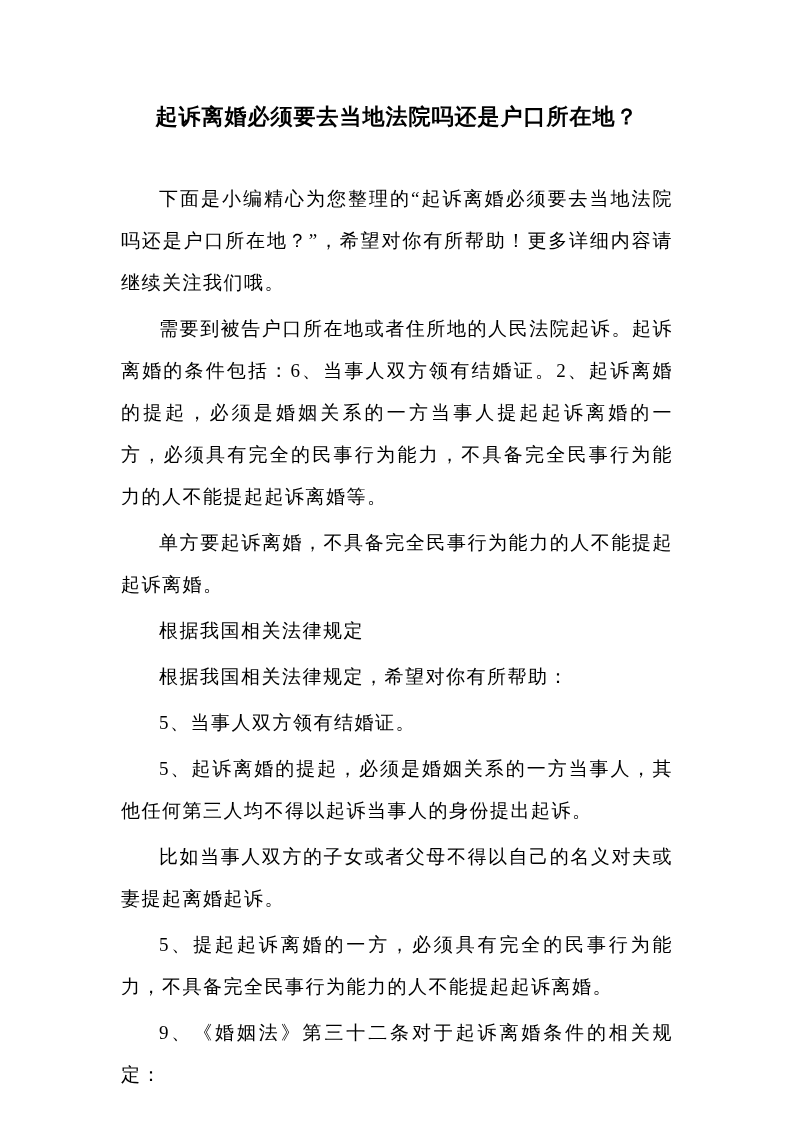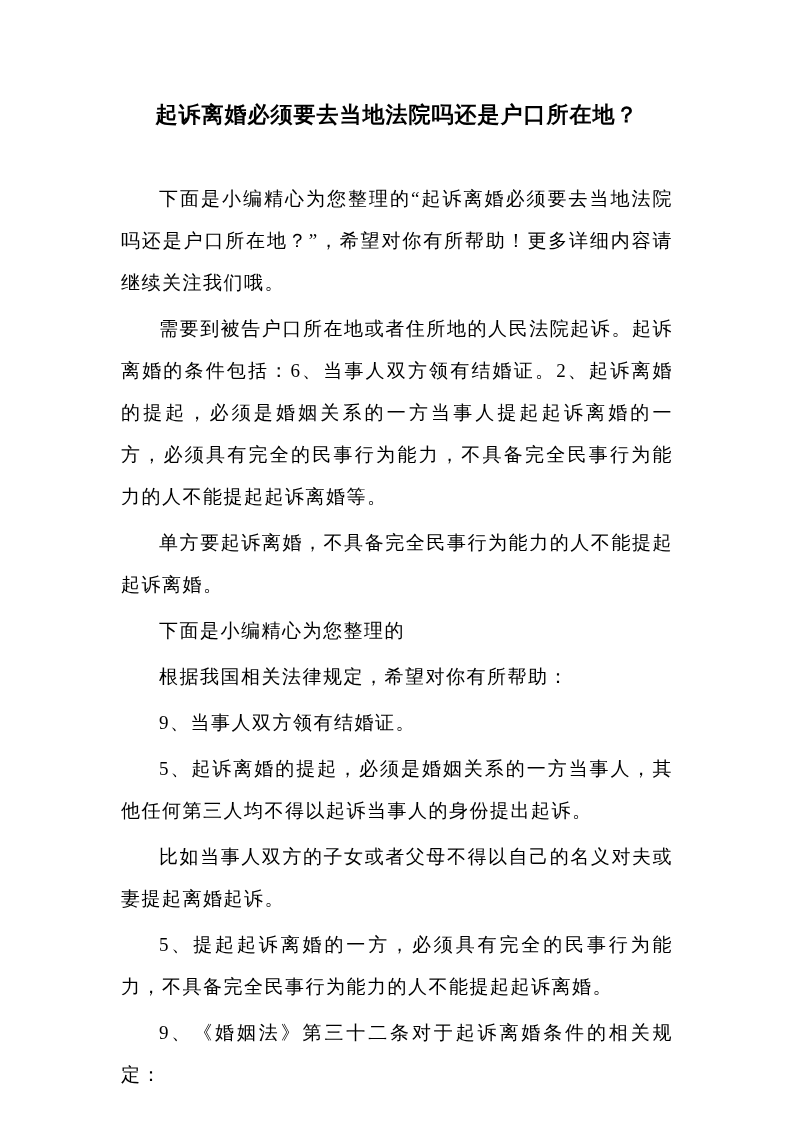--- a/index.html
+++ b/index.html
@@ -19,21 +19,21 @@
     box-sizing: border-box;
     padding: 0 117px;
   }
   .doc-title {
     margin: 100px 0 0 0;
     font-size: 22px;
     line-height: 34px;
     font-weight: bold;
     text-align: center;
     letter-spacing: 1px;
-    font-family: Liberation Mono, monospace;
+    font-family: Liberation Serif, serif;
   }
   .doc-body {
     margin-top: 44px;
   }
   .doc-body p {
     margin: 4px;
     font-size: 19px;
     line-height: 42px;
     letter-spacing: 1.5px;
     text-align: justify;
@@ -45,21 +45,21 @@
 </head>
 <body>
 
 <div class="page">
   <h1 class="doc-title">起诉离婚必须要去当地法院吗还是户口所在地？</h1>
 
   <div class="doc-body">
     <p>下面是小编精心为您整理的“起诉离婚必须要去当地法院吗还是户口所在地？”，希望对你有所帮助！更多详细内容请继续关注我们哦。</p>
     <p>需要到被告户口所在地或者住所地的人民法院起诉。起诉离婚的条件包括：6、当事人双方领有结婚证。2、起诉离婚的提起，必须是婚姻关系的一方当事人提起起诉离婚的一方，必须具有完全的民事行为能力，不具备完全民事行为能力的人不能提起起诉离婚等。</p>
     <p>单方要起诉离婚，不具备完全民事行为能力的人不能提起起诉离婚。</p>
-    <p>下面是小编精心为您整理的</p>
+    <p>根据我国相关法律规定</p>
     <p>根据我国相关法律规定，希望对你有所帮助：</p>
-    <p>9、当事人双方领有结婚证。</p>
+    <p>5、当事人双方领有结婚证。</p>
     <p>5、起诉离婚的提起，必须是婚姻关系的一方当事人，其他任何第三人均不得以起诉当事人的身份提出起诉。</p>
     <p>比如当事人双方的子女或者父母不得以自己的名义对夫或妻提起离婚起诉。</p>
     <p>5、提起起诉离婚的一方，必须具有完全的民事行为能力，不具备完全民事行为能力的人不能提起起诉离婚。</p>
     <p>9、《婚姻法》第三十二条对于起诉离婚条件的相关规定：</p>
   </div>
 </div>
 
 </body></html>

